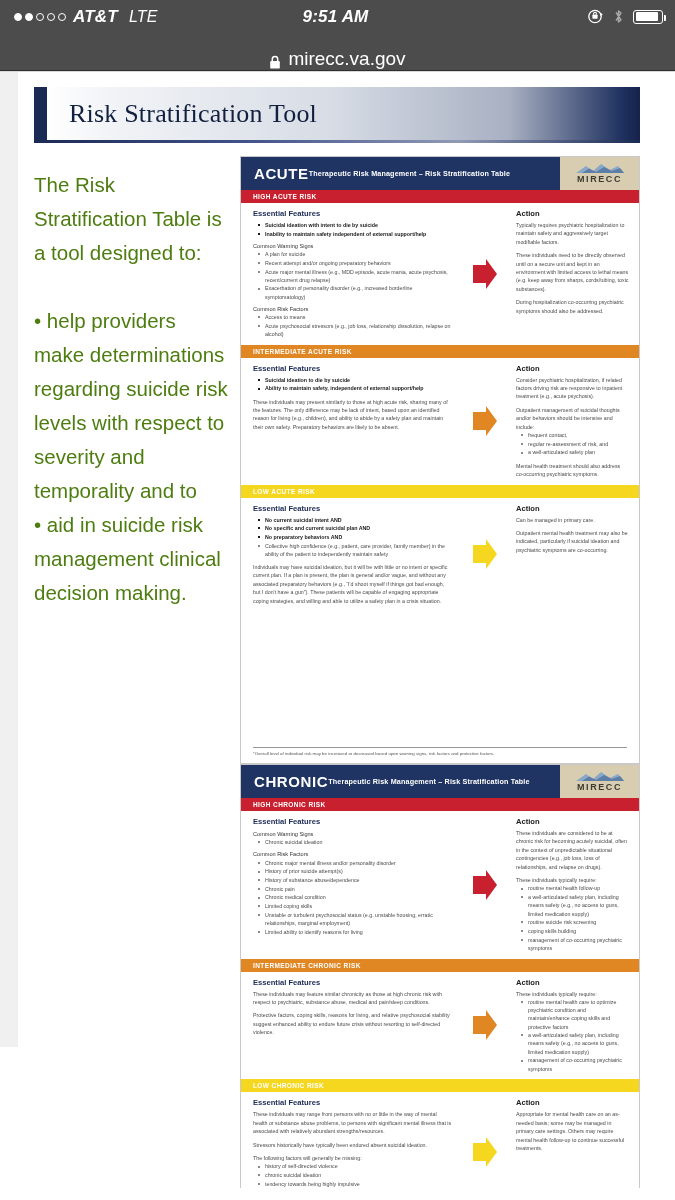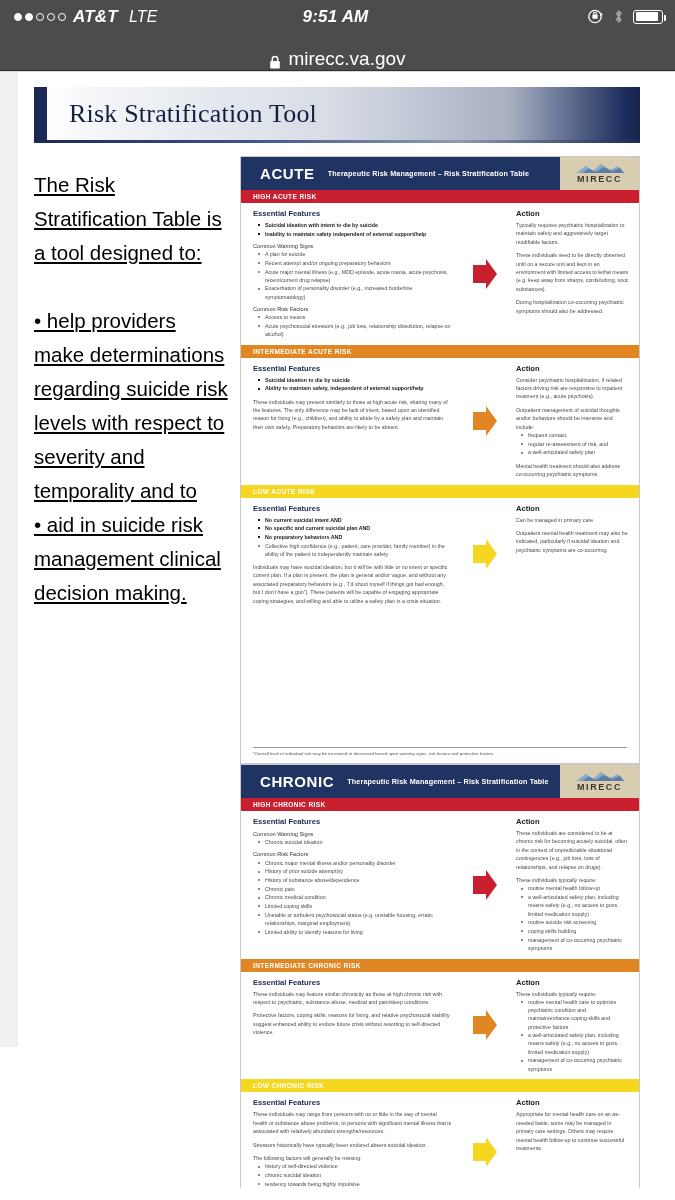--- a/index.html
+++ b/index.html
@@ -72,41 +72,41 @@
     font-size:26px; color:#12203f; padding-left:22px; letter-spacing:.2px;
   }
   .banner-underline{
     position:absolute; left:34px; top:68px; width:606px; height:3px;
     background:linear-gradient(90deg,#1b2a54 0%,#41528a 35%,#8f9ab5 70%,#1b2a54 100%);
   }
 
   
   .leftcol{
     position:absolute; left:34px; top:96px; width:196px;
-    font-size:20.5px; line-height:34px; color:#000000;text-decoration:underline;
+    font-size:20.5px; line-height:34px; color:#4d7c0f;
   }
   .leftcol p{ margin:0; }
   .leftcol p.gap{ margin-top:34px; }
   .bullet-line{ text-indent:0; }
 
   
   .doc{
     position:absolute; left:240px; width:400px;
     background:#fff; border:1px solid #c9c9c9;
     overflow:hidden;
   }
   .doc.acute{ top:84px; height:608px; }
   .doc.chronic{ top:692px; height:424px; border-bottom:none; }
 
   .doc-head{
     display:flex; align-items:stretch; height:33px;
     background:#1f3463;
   }
   .doc-head-main{
-    flex:1; display:flex; align-items:center; gap:13px; padding-left:19px;
+    flex:1; display:flex; align-items:center; padding-left:13px;
   }
   .doc-kind{
     color:#fff; font-weight:bold; font-size:15px; letter-spacing:.6px;
   }
   .doc-sub{
     color:#fff; font-weight:bold; font-size:7.2px; letter-spacing:.15px;
     white-space:nowrap;
   }
   .doc-logo{
     width:79px; background:#d8cdb0; flex:none;

